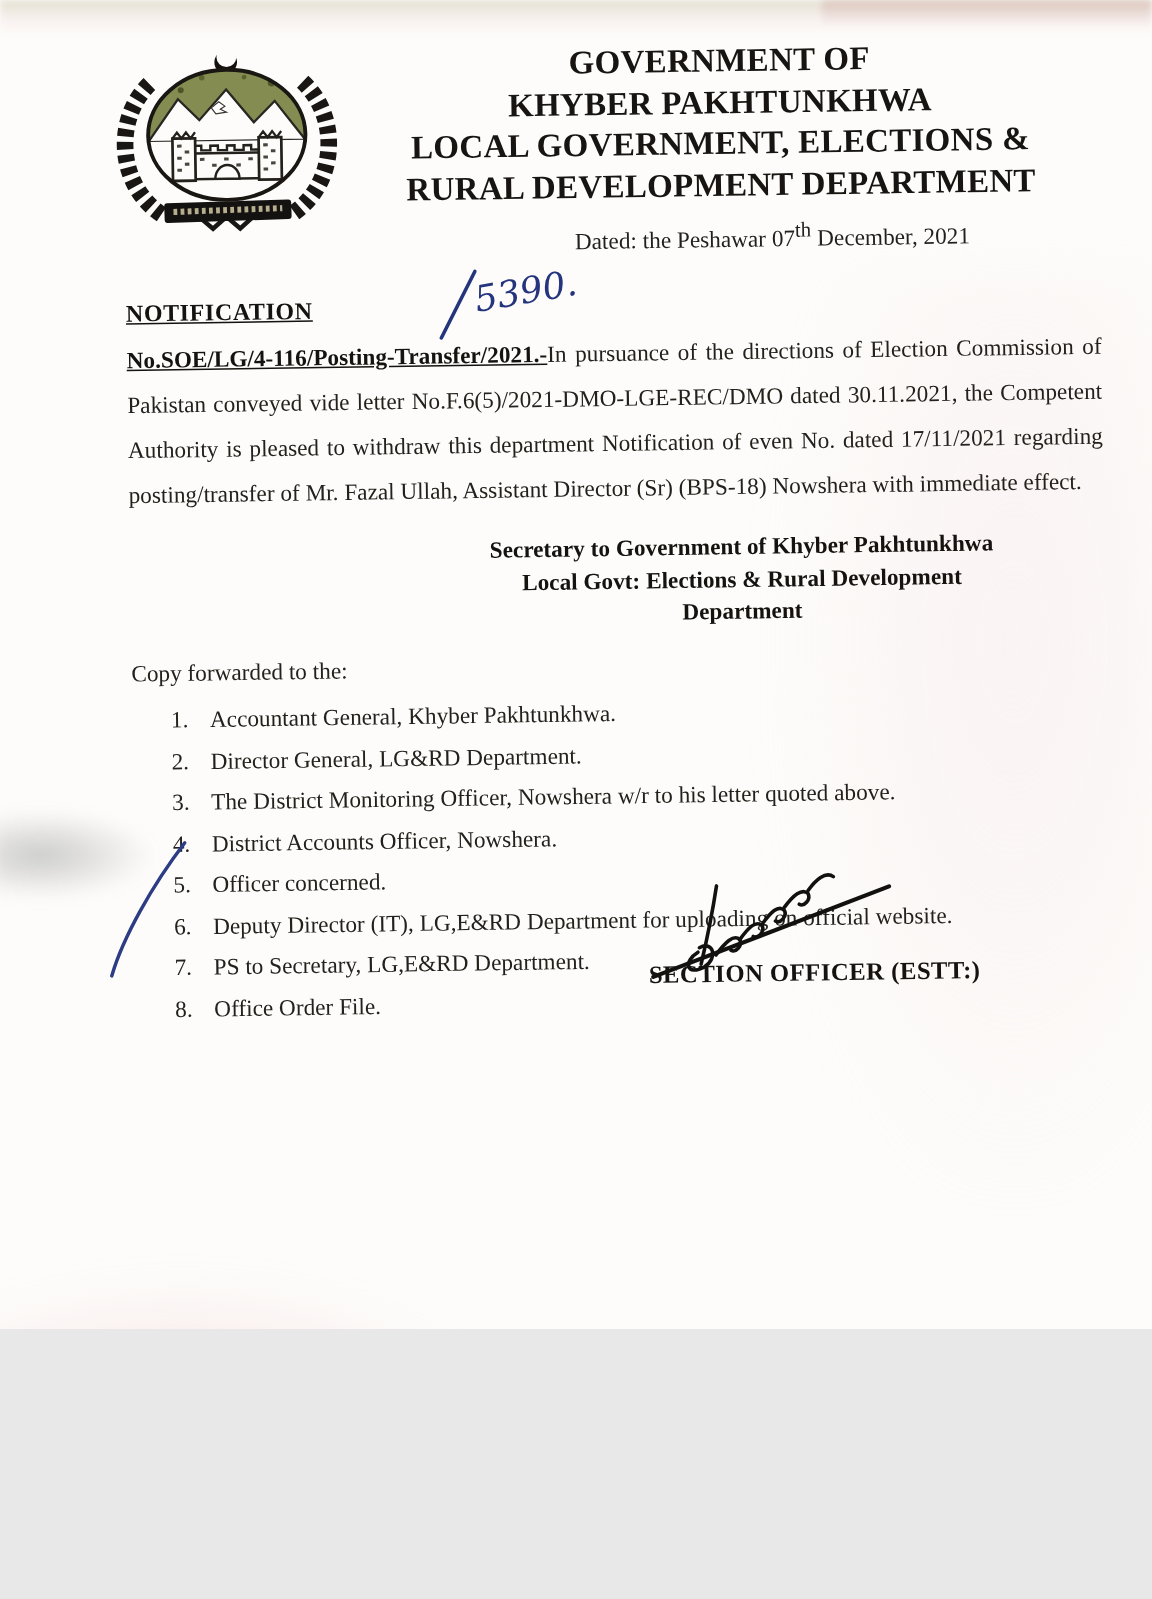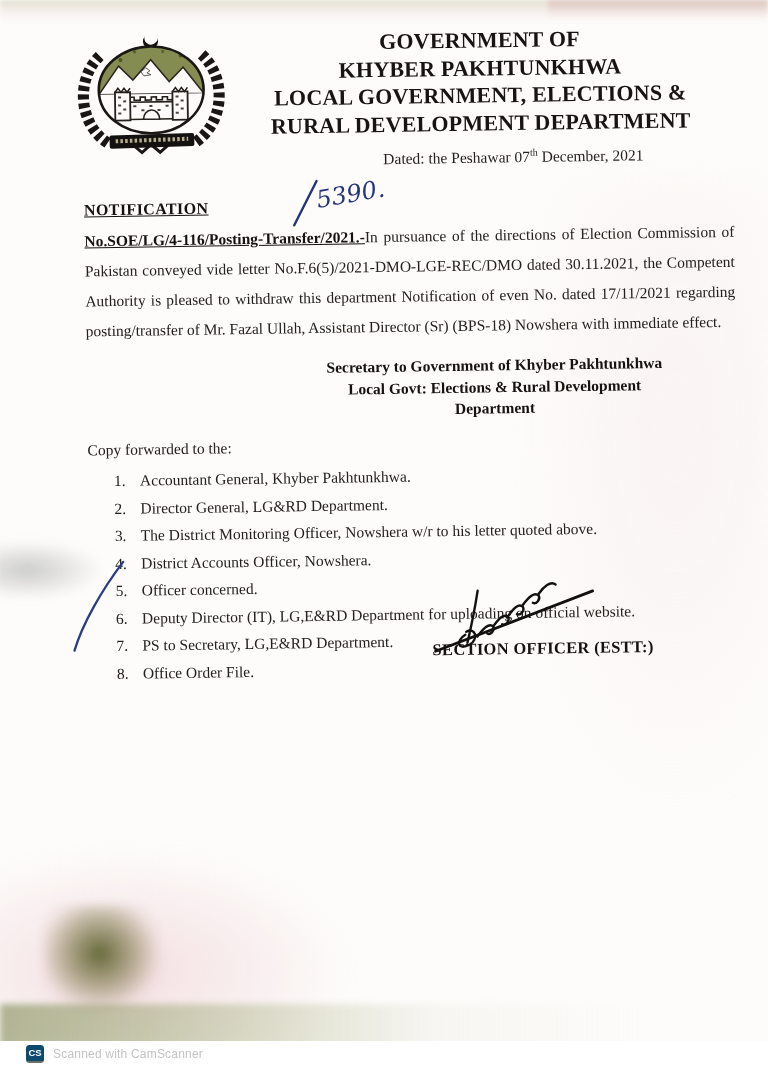--- a/index.html
+++ b/index.html
@@ -1,16 +1,16 @@
 <!DOCTYPE html>
 <html><head>
 <meta charset="utf-8">
 <style>
   html,body{margin:0;padding:0;background:#e8e8e8;}
-  .screen{position:relative;width:768px;height:1066px;margin:0 auto;background:#fdfcfa;overflow:hidden;
+  .screen{position:relative;width:768px;height:886px;margin:0 auto;background:#fdfcfa;overflow:hidden;
           font-family:"Liberation Serif",serif;color:#1e1b18;}
   
   .stain{position:absolute;pointer-events:none;}
   .stain-top{left:0;top:0;width:768px;height:24px;
     background:linear-gradient(to bottom,rgba(186,178,142,.38),rgba(238,216,216,.28) 55%,rgba(255,255,255,0));filter:blur(2px);}
   .stain-topright{right:0;top:0;width:220px;height:18px;
     background:linear-gradient(to bottom,rgba(205,150,150,.35),rgba(255,255,255,0));filter:blur(2px);}
   .stain-leftshadow{left:-6px;top:540px;width:110px;height:60px;
     background:radial-gradient(ellipse at 30% 50%,rgba(125,125,125,.38),rgba(255,255,255,0) 70%);filter:blur(5px);}
   .stain-pinkhaze{left:-30px;top:850px;width:380px;height:220px;
@@ -20,21 +20,21 @@
   .stain-bottomband{left:0;top:1004px;width:640px;height:42px;
     background:linear-gradient(to right,rgba(128,140,85,.6),rgba(165,172,125,.4) 38%,rgba(225,220,205,.18) 68%,rgba(255,255,255,0));filter:blur(3px);}
   .stain-midpink{left:520px;top:180px;width:260px;height:620px;
     background:radial-gradient(ellipse at 60% 40%,rgba(246,230,233,.4),rgba(255,255,255,0) 75%);filter:blur(14px);}
   
   .tilt{position:absolute;inset:0;transform:rotate(-0.85deg);transform-origin:384px 480px;z-index:2;}
   .emblem{position:absolute;left:76px;top:26px;width:162px;height:126px;}
   .hdr{position:absolute;left:238px;top:28px;width:496px;text-align:center;
        font-weight:bold;font-size:22px;line-height:27.5px;color:#171411;letter-spacing:.2px;}
   .dateline{position:absolute;left:388px;top:149px;width:300px;font-size:15.5px;color:#221f1c;}
-  .dateline sup{font-size:10px;}
+  .dateline sup{font-size:14px;}
   .notif{position:absolute;left:88px;top:197px;font-size:16px;font-weight:bold;text-decoration:underline;letter-spacing:.4px;color:#15120f;}
   .para{position:absolute;left:88px;top:222px;width:650px;font-size:15.5px;line-height:30px;text-align:justify;margin:0;color:#24211d;}
   .para .ref{font-weight:bold;text-decoration:underline;color:#15120f;}
   .sigblock{position:absolute;left:296px;top:356px;width:400px;text-align:center;
             font-weight:bold;font-size:15.5px;line-height:21.5px;color:#15120f;}
   .copyhead{position:absolute;left:88px;top:437px;font-size:15.5px;color:#24211d;}
   .copylist{position:absolute;left:114px;top:463px;width:620px;font-size:15.5px;color:#24211d;}
   .copylist .row{display:flex;line-height:27.5px;}
   .copylist .num{width:26px;flex:none;}
   .sectionofficer{position:absolute;left:430px;top:641px;font-size:16.5px;font-weight:bold;letter-spacing:.3px;color:#15120f;}

